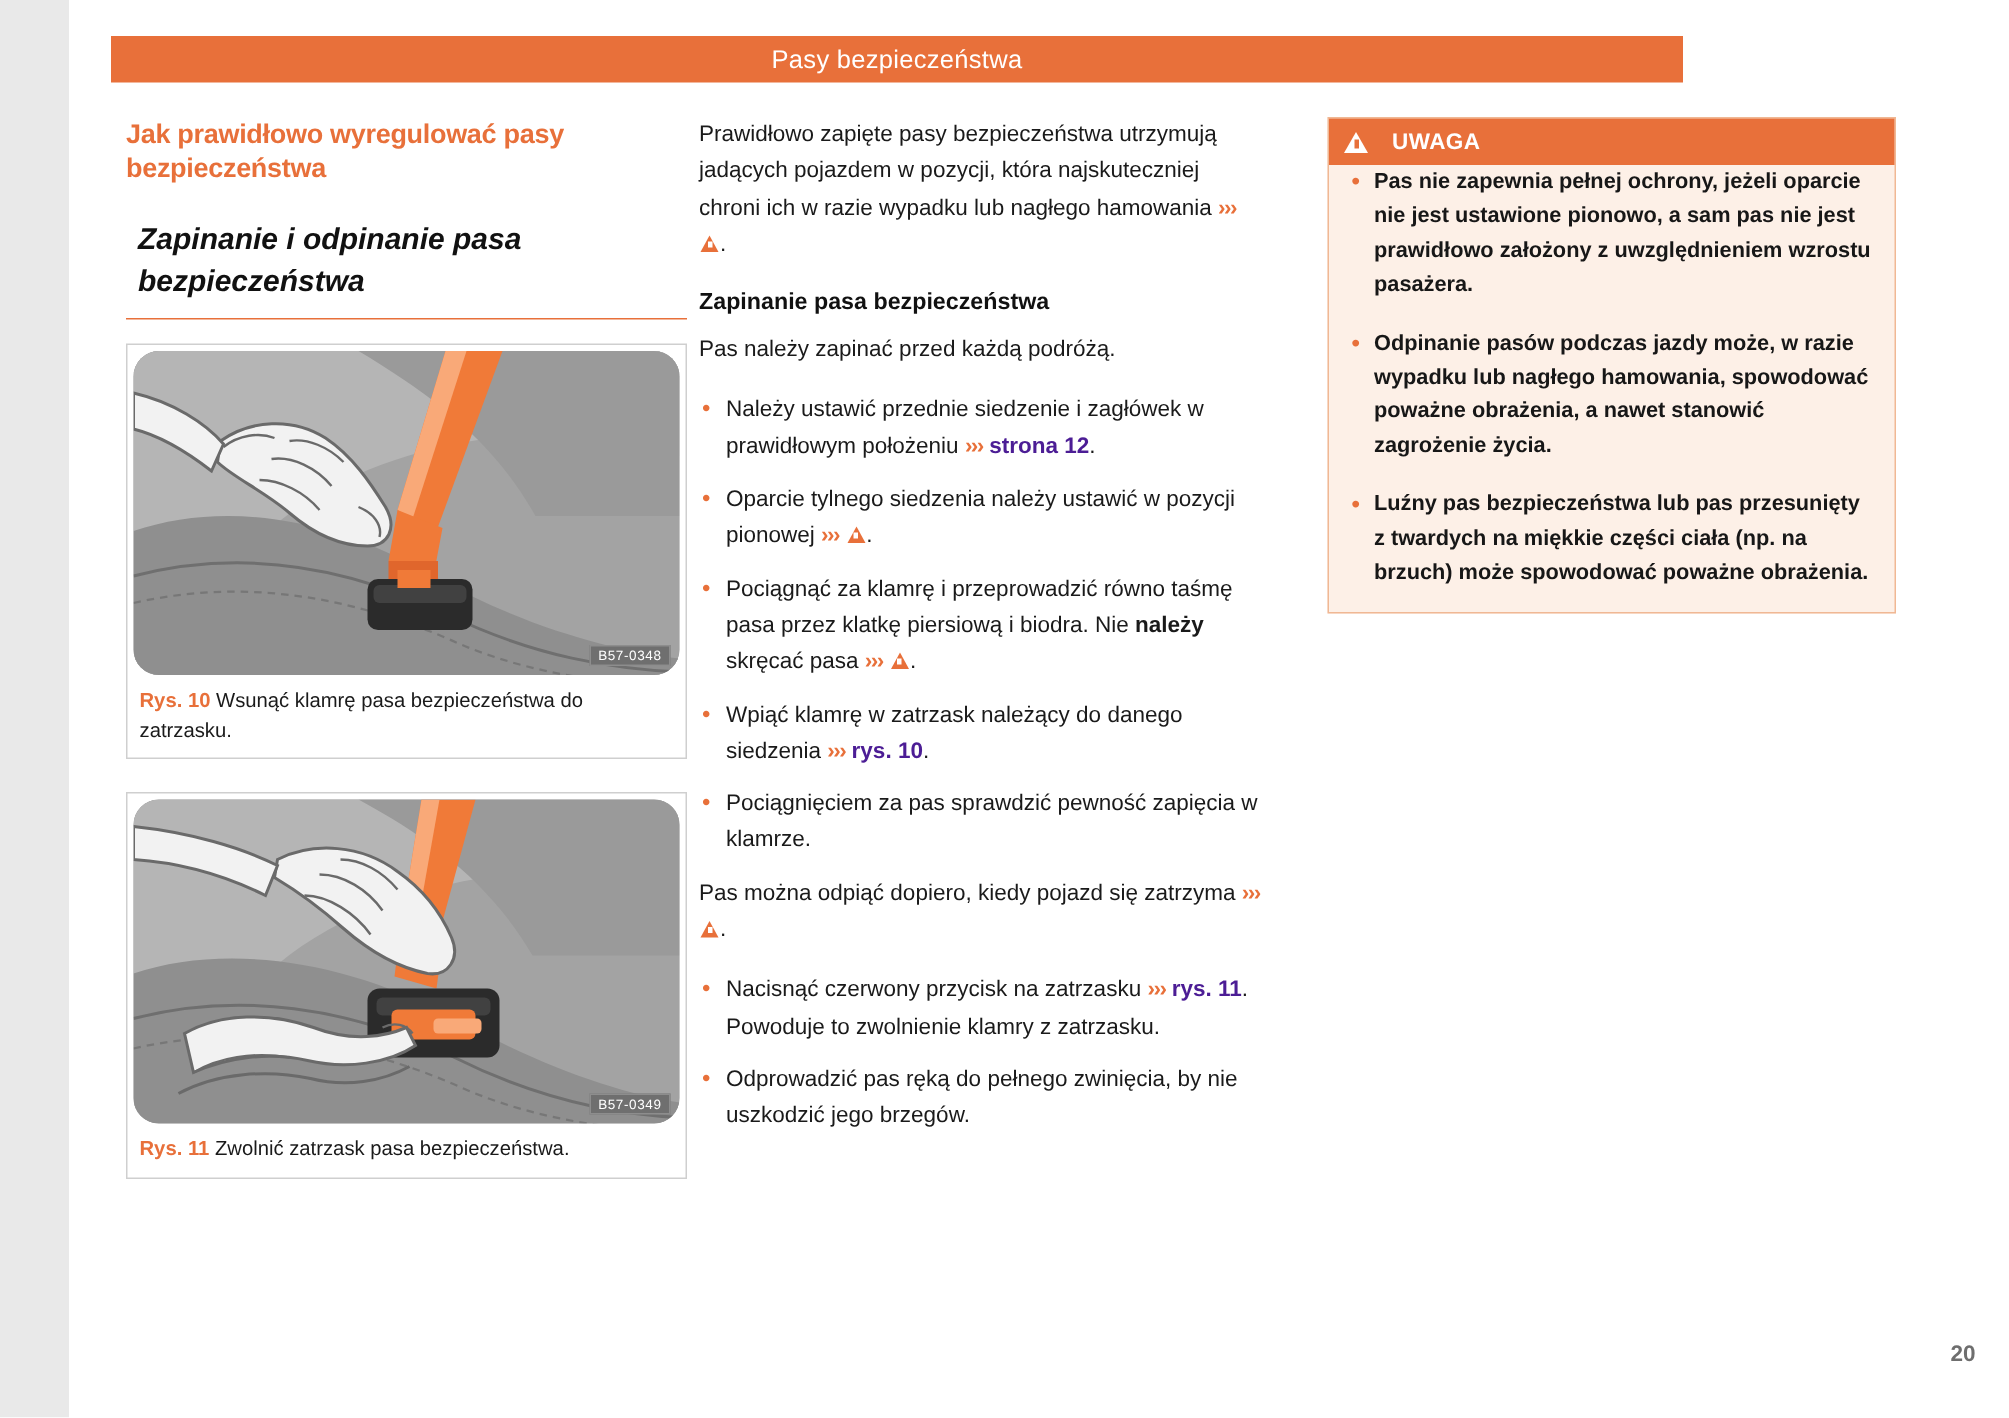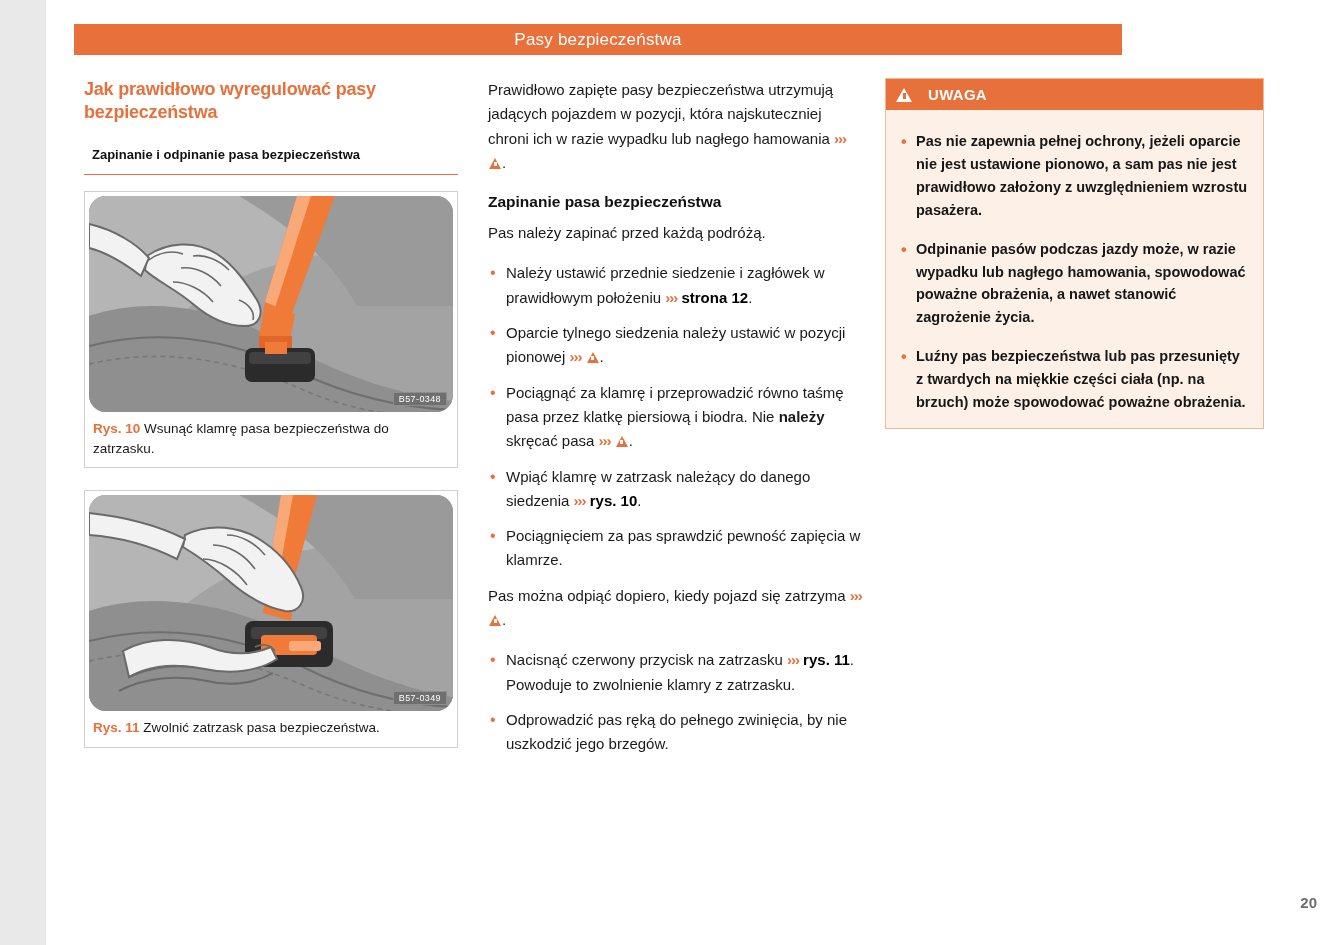--- a/index.html
+++ b/index.html
@@ -53,46 +53,47 @@
 
   
   .col-left {
     position: absolute;
     left: 8px;
     top: 8px;
     width: 376px;
   }
   .col-mid {
     position: absolute;
-    left: 414px;
+    left: 392px;
     top: 8px;
     width: 375px;
   }
   .col-right {
     position: absolute;
     left: 811px;
     top: 8px;
     width: 379px;
   }
 
   
   .main-title {
     color: #e8703a;
     font-size: 18px;
     font-weight: bold;
     line-height: 1.28;
     margin: 0 0 22px 2px;
     letter-spacing: -0.2px;
   }
   .sub-title {
-    font-size: 13px;
+    font-size: 20px;
     font-weight: bold;
     line-height: 1.4;
     margin: 0 0 10px 10px;
     color: #111;
+    font-style: italic;
   }
   .rule {
     border: 0;
     border-top: 1px solid #e8703a;
     margin: 6px 0 16px 2px;
     width: 374px;
   }
 
   .figure {
     border: 1px solid #cfcfcf;
@@ -158,21 +159,21 @@
   }
   ul.bullets li::before {
     content: "\2022";
     position: absolute;
     left: 2px;
     top: -1px;
     color: #e8703a;
     font-size: 16px;
   }
   .ref {
-    color: #000000;
+    color: #4c1d95;
     font-weight: bold;
     white-space: nowrap;
   }
   .arrows {
     color: #e8703a;
     font-weight: bold;
     letter-spacing: -1px;
   }
   .bold {
     font-weight: bold;
@@ -226,21 +227,21 @@
   .tri-white::after {
     content: "";
     position: absolute;
     left: -1.5px;
     top: 5px;
     width: 3px;
     height: 6px;
     background: #e8703a;
   }
   .notice-body {
-    padding: 20px 14px 14px 14px;
+    padding: 0 14px 14px 14px;
   }
   .notice-body ul {
     list-style: none;
     margin: 0;
     padding: 0;
   }
   .notice-body li {
     position: relative;
     padding-left: 16px;
     font-size: 14.5px;

